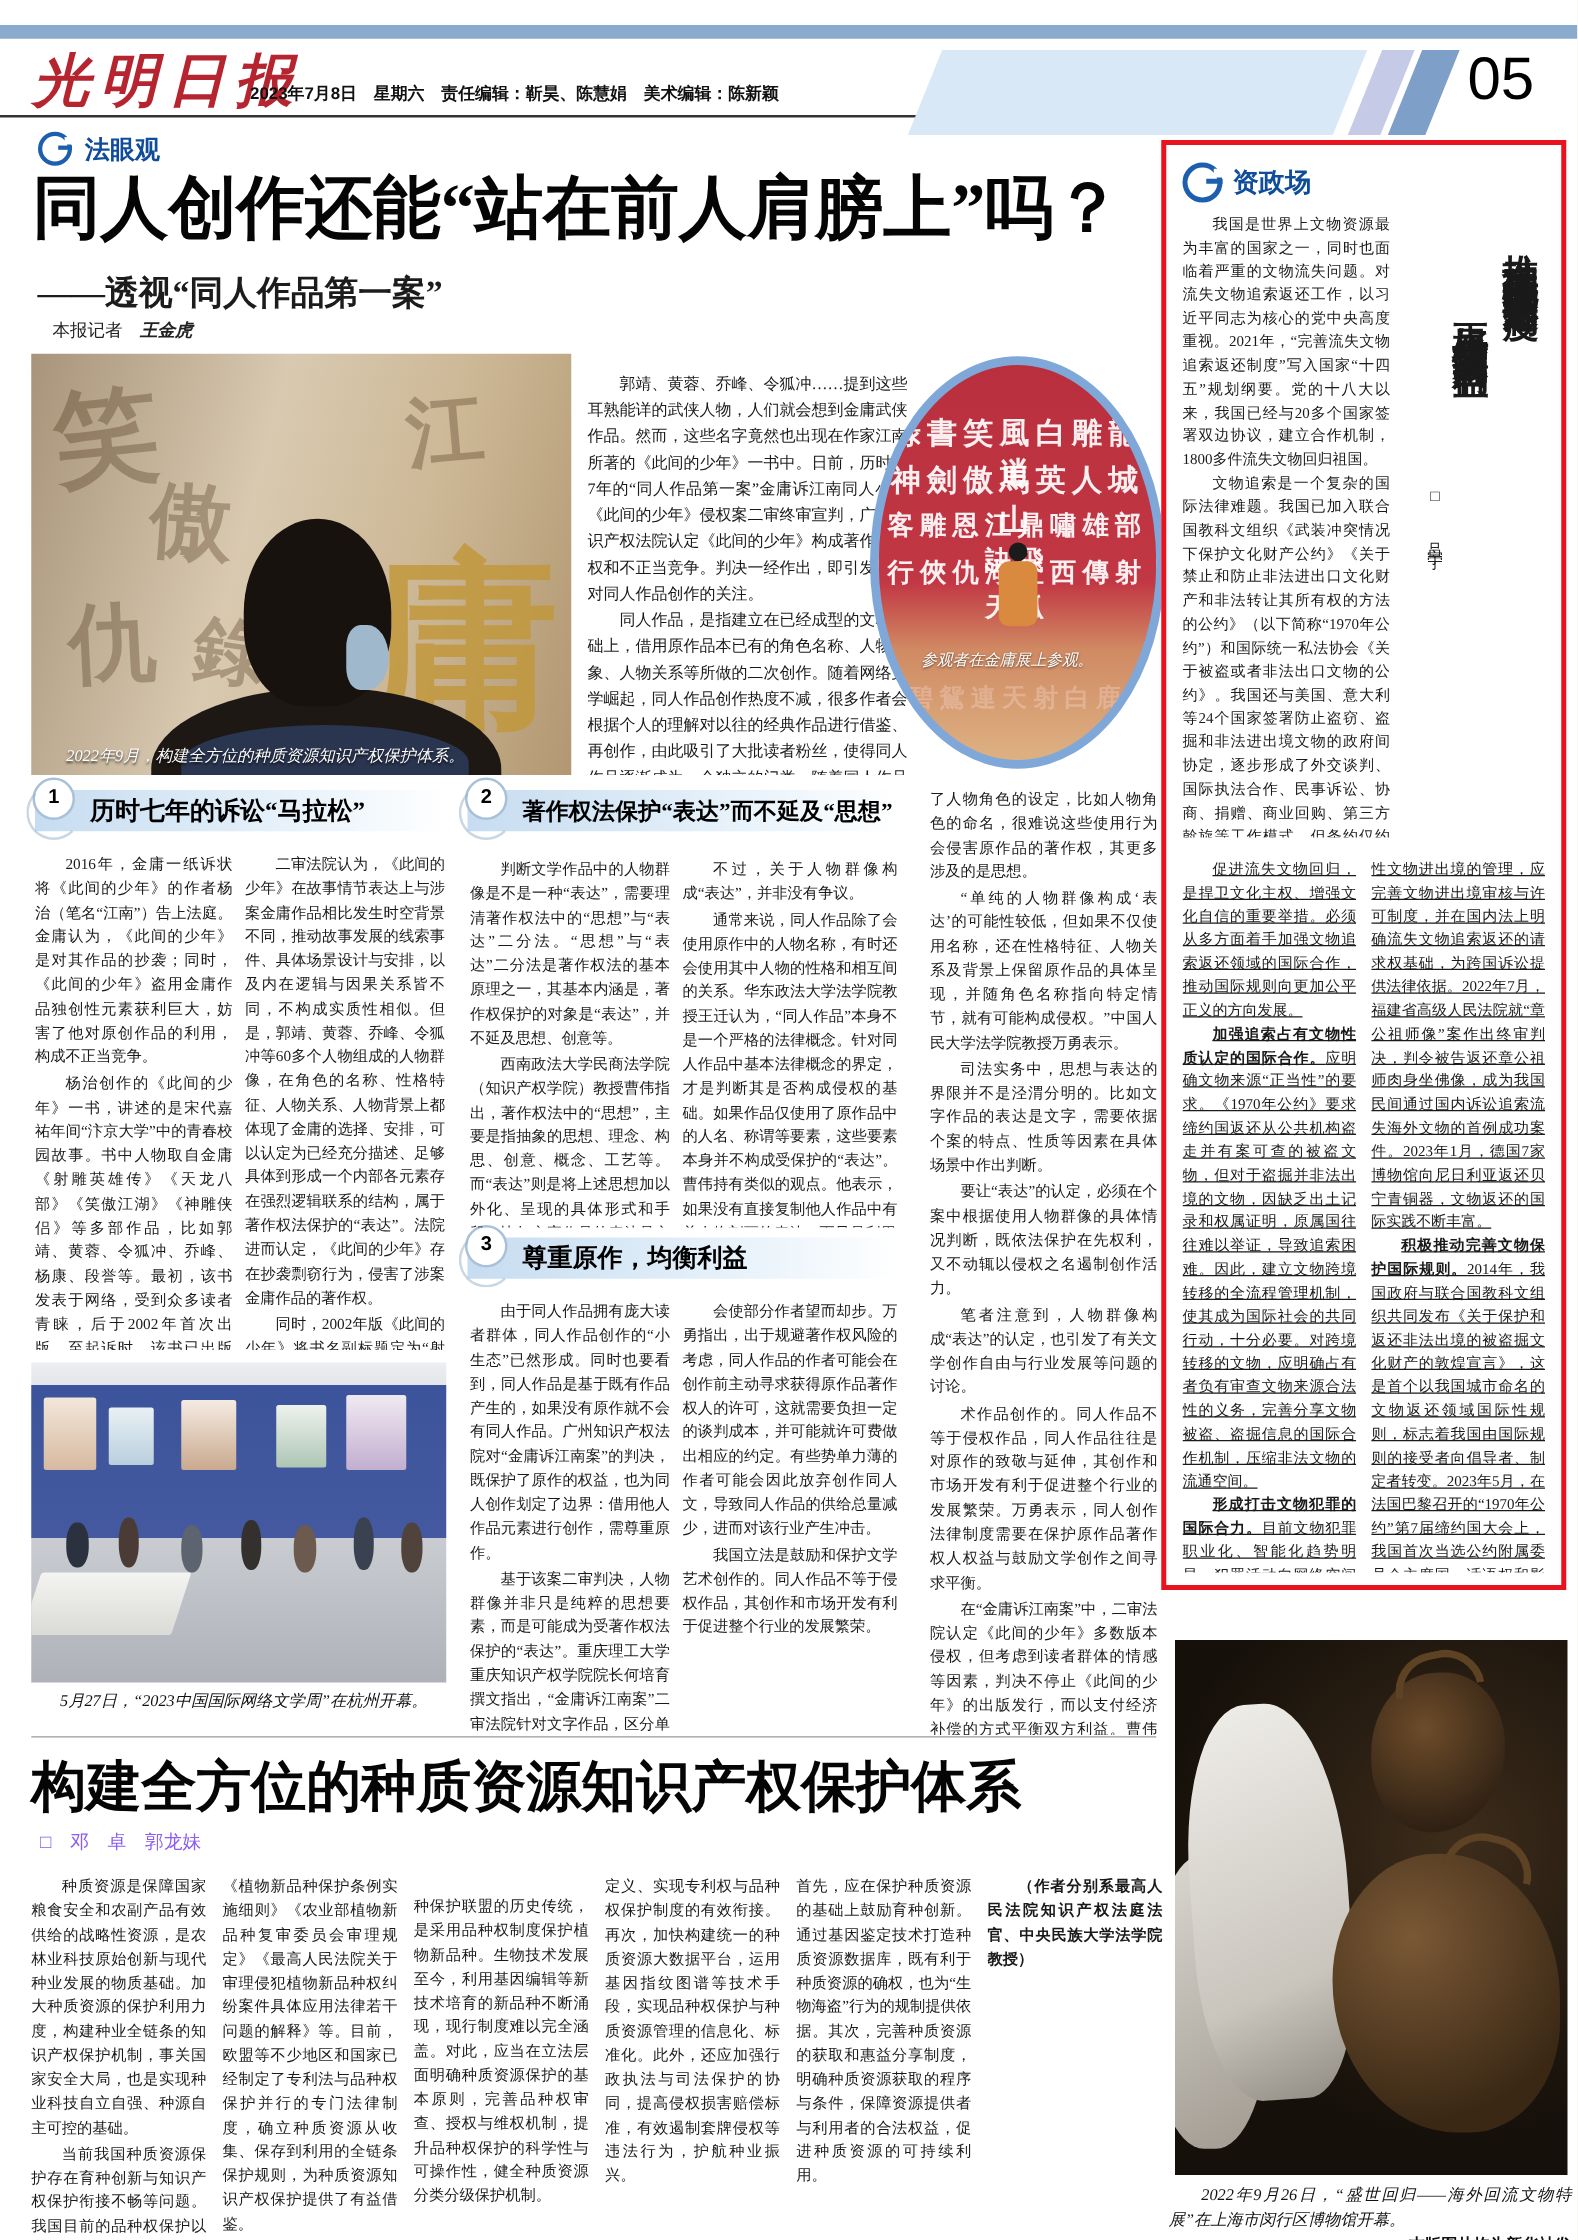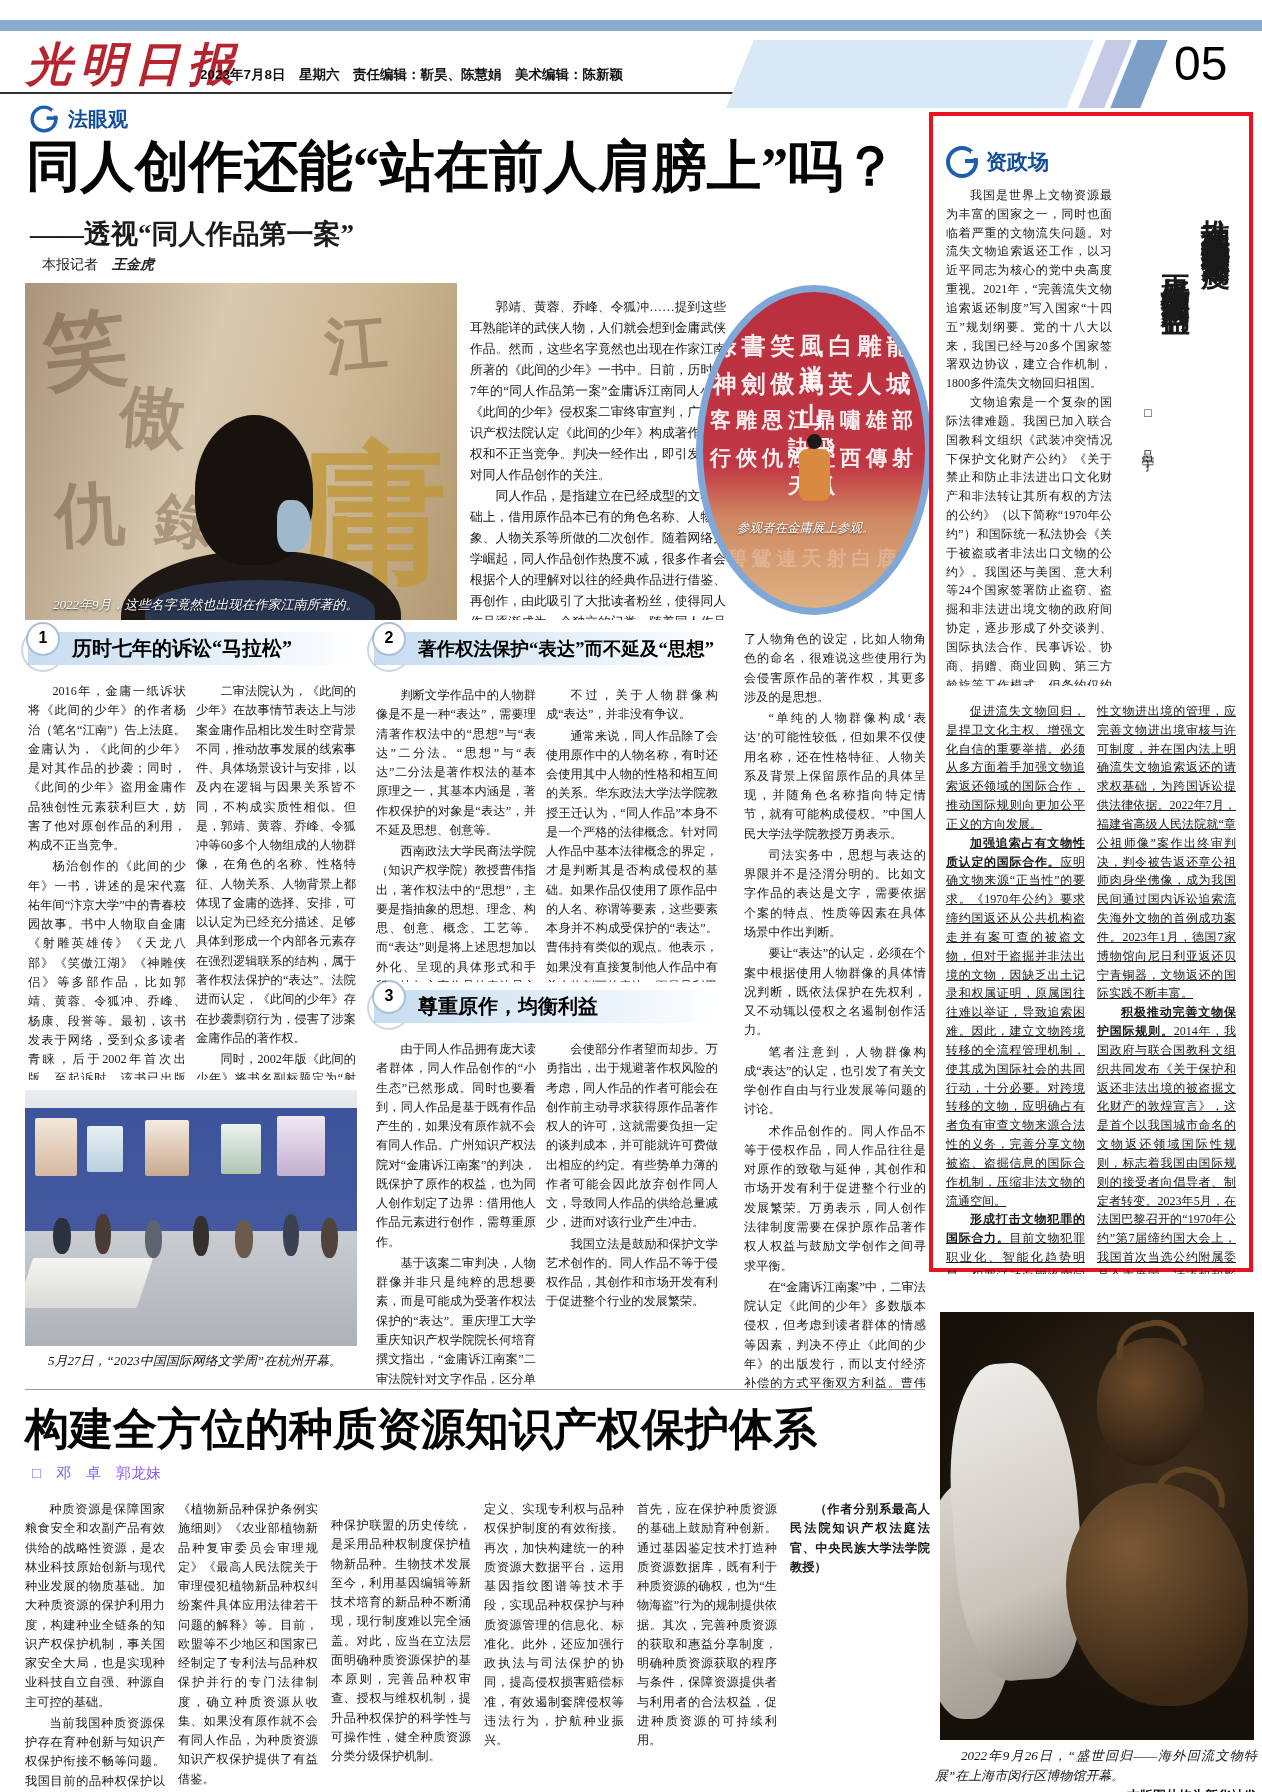--- a/index.html
+++ b/index.html
@@ -86,21 +86,21 @@
   .poster{position:absolute;border-radius:2px;}
   .blob{position:absolute;border-radius:45%;}
   .ecap{left:48px;top:1352px;font-size:13px;font-style:italic;color:#111;}
   
   .brule{left:25px;top:1389px;width:900px;height:1px;background:#9a9a9a;}
   .bheadline{left:25px;top:1400px;font-size:44px;font-weight:900;color:#050505;width:910px;}
   .bauthors{left:32px;top:1464px;font-size:15px;color:#8b5cf6;}
   
   .redbox{left:929px;top:112px;width:324px;height:1160px;border:4px solid #e8131e;background:#fff;
           box-sizing:border-box;padding:10px 13px;}
-  .rb-head{margin-top:20px;}
+  .rb-head{margin-top:4px;}
   .rb-top{position:relative;height:508px;margin-top:6px;}
   .rb-topcol{position:absolute;left:0;top:2px;width:166px;height:500px;font-size:12px;line-height:1.57;
              text-align:justify;overflow:hidden;}
   .vhead{position:absolute;right:0;top:12px;height:488px;width:116px;writing-mode:vertical-rl;
          text-align:start;}
   .vh1{font-size:29px;font-weight:900;letter-spacing:3px;display:block;}
   .vh2{font-size:29px;font-weight:900;letter-spacing:3px;display:block;padding-top:56px;}
   .vauthor{font-size:12.5px;letter-spacing:4px;display:block;padding-top:210px;color:#222;}
   .rb-mid{display:flex;gap:12px;height:572px;margin-top:10px;overflow:hidden;text-decoration:underline;}
   .rb-col{flex:1;font-size:12px;line-height:1.57;text-align:justify;overflow:hidden;}
@@ -151,21 +151,21 @@
     <span class="fchar" style="left:18px;top:10px;font-size:84px;transform:rotate(-6deg);">笑</span>
     <span class="fchar" style="left:95px;top:90px;font-size:66px;transform:rotate(4deg);">傲</span>
     <span class="fchar" style="left:30px;top:185px;font-size:70px;transform:rotate(-3deg);">仇</span>
     <span class="fchar" style="left:130px;top:200px;font-size:58px;transform:rotate(8deg);">錄</span>
     <span class="fchar" style="left:300px;top:20px;font-size:62px;transform:rotate(-5deg);">江</span>
     <span class="gold">庸</span>
     <div class="silbody"></div>
     <div class="silblue"></div>
     <div class="silhead"></div>
     <div class="silmask"></div>
-    <div class="pcap">2022年9月，这些名字竟然也出现在作家江南所著的。</div>
+    <div class="pcap">2022年9月，构建全方位的种质资源知识产权保护体系。</div>
   </div>
 
   <div class="abs introcol">
     <p>郭靖、黄蓉、乔峰、令狐冲……提到这些耳熟能详的武侠人物，人们就会想到金庸武侠作品。然而，这些名字竟然也出现在作家江南所著的《此间的少年》一书中。日前，历时近7年的“同人作品第一案”金庸诉江南同人小说《此间的少年》侵权案二审终审宣判，广州知识产权法院认定《此间的少年》构成著作权侵权和不正当竞争。判决一经作出，即引发人们对同人作品创作的关注。</p>
     <p>同人作品，是指建立在已经成型的文本基础上，借用原作品本已有的角色名称、人物形象、人物关系等所做的二次创作。随着网络文学崛起，同人作品创作热度不减，很多作者会根据个人的理解对以往的经典作品进行借鉴、再创作，由此吸引了大批读者粉丝，使得同人作品逐渐成为一个独立的门类。随着同人作品的创作、出版、传播日益增多，由此引发的侵权纠纷也备受关注。</p>
   </div>
 
   <div class="abs circwrap">
     <div class="circ">
       <div class="crow" style="top:12%;">錄書笑風白雕龍逍</div>
@@ -248,21 +248,21 @@
   <div class="abs ecap">5月27日，“2023中国国际网络文学周”在杭州开幕。</div>
 
   <div class="abs brule"></div>
   <div class="abs bheadline">构建全方位的种质资源知识产权保护体系</div>
   <div class="abs bauthors">□　邓　卓　郭龙妹</div>
   <div class="abs coltext" style="left:25px;top:1500px;width:140px;height:288px;">
     <p>种质资源是保障国家粮食安全和农副产品有效供给的战略性资源，是农林业科技原始创新与现代种业发展的物质基础。加大种质资源的保护利用力度，构建种业全链条的知识产权保护机制，事关国家安全大局，也是实现种业科技自立自强、种源自主可控的基础。</p>
     <p>当前我国种质资源保护存在育种创新与知识产权保护衔接不畅等问题。我国目前的品种权保护以《植物新品种保护条例》为核心，还包括</p>
   </div>
   <div class="abs coltext" style="left:178px;top:1500px;width:140px;height:288px;">
-    <p style="text-indent:0;">《植物新品种保护条例实施细则》《农业部植物新品种复审委员会审理规定》《最高人民法院关于审理侵犯植物新品种权纠纷案件具体应用法律若干问题的解释》等。目前，欧盟等不少地区和国家已经制定了专利法与品种权保护并行的专门法律制度，确立种质资源从收集、如果没有原作就不会有同人作品，为种质资源知识产权保护提供了有益借鉴。</p>
+    <p style="text-indent:0;">《植物新品种保护条例实施细则》《农业部植物新品种复审委员会审理规定》《最高人民法院关于审理侵犯植物新品种权纠纷案件具体应用法律若干问题的解释》等。目前，欧盟等不少地区和国家已经制定了专利法与品种权保护并行的专门法律制度，确立种质资源从收集、保存到利用的全链条保护规则，为种质资源知识产权保护提供了有益借鉴。</p>
   </div>
   <div class="abs coltext" style="left:331px;top:1500px;width:140px;height:288px;margin-top:16px;">
     <p style="text-indent:0;">种保护联盟的历史传统，是采用品种权制度保护植物新品种。生物技术发展至今，利用基因编辑等新技术培育的新品种不断涌现，现行制度难以完全涵盖。对此，应当在立法层面明确种质资源保护的基本原则，完善品种权审查、授权与维权机制，提升品种权保护的科学性与可操作性，健全种质资源分类分级保护机制。</p>
   </div>
   <div class="abs coltext" style="left:484px;top:1500px;width:140px;height:288px;">
     <p style="text-indent:0;">定义、实现专利权与品种权保护制度的有效衔接。再次，加快构建统一的种质资源大数据平台，运用基因指纹图谱等技术手段，实现品种权保护与种质资源管理的信息化、标准化。此外，还应加强行政执法与司法保护的协同，提高侵权损害赔偿标准，有效遏制套牌侵权等违法行为，护航种业振兴。</p>
   </div>
   <div class="abs coltext" style="left:637px;top:1500px;width:140px;height:288px;">
     <p style="text-indent:0;">首先，应在保护种质资源的基础上鼓励育种创新。通过基因鉴定技术打造种质资源数据库，既有利于种质资源的确权，也为“生物海盗”行为的规制提供依据。其次，完善种质资源的获取和惠益分享制度，明确种质资源获取的程序与条件，保障资源提供者与利用者的合法权益，促进种质资源的可持续利用。</p>
   </div>

